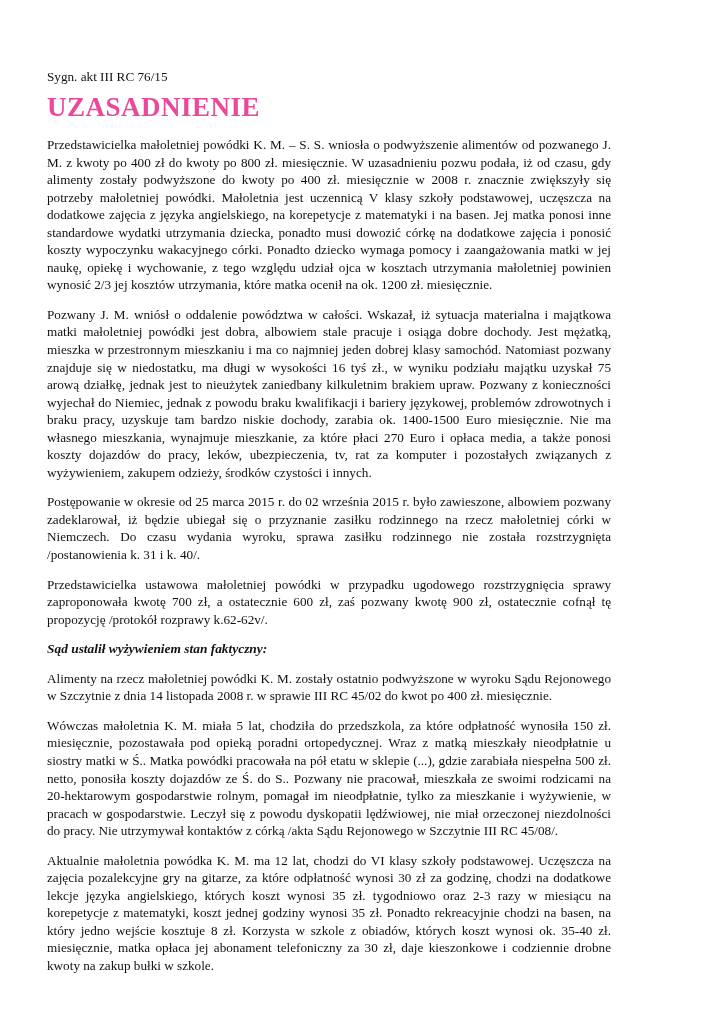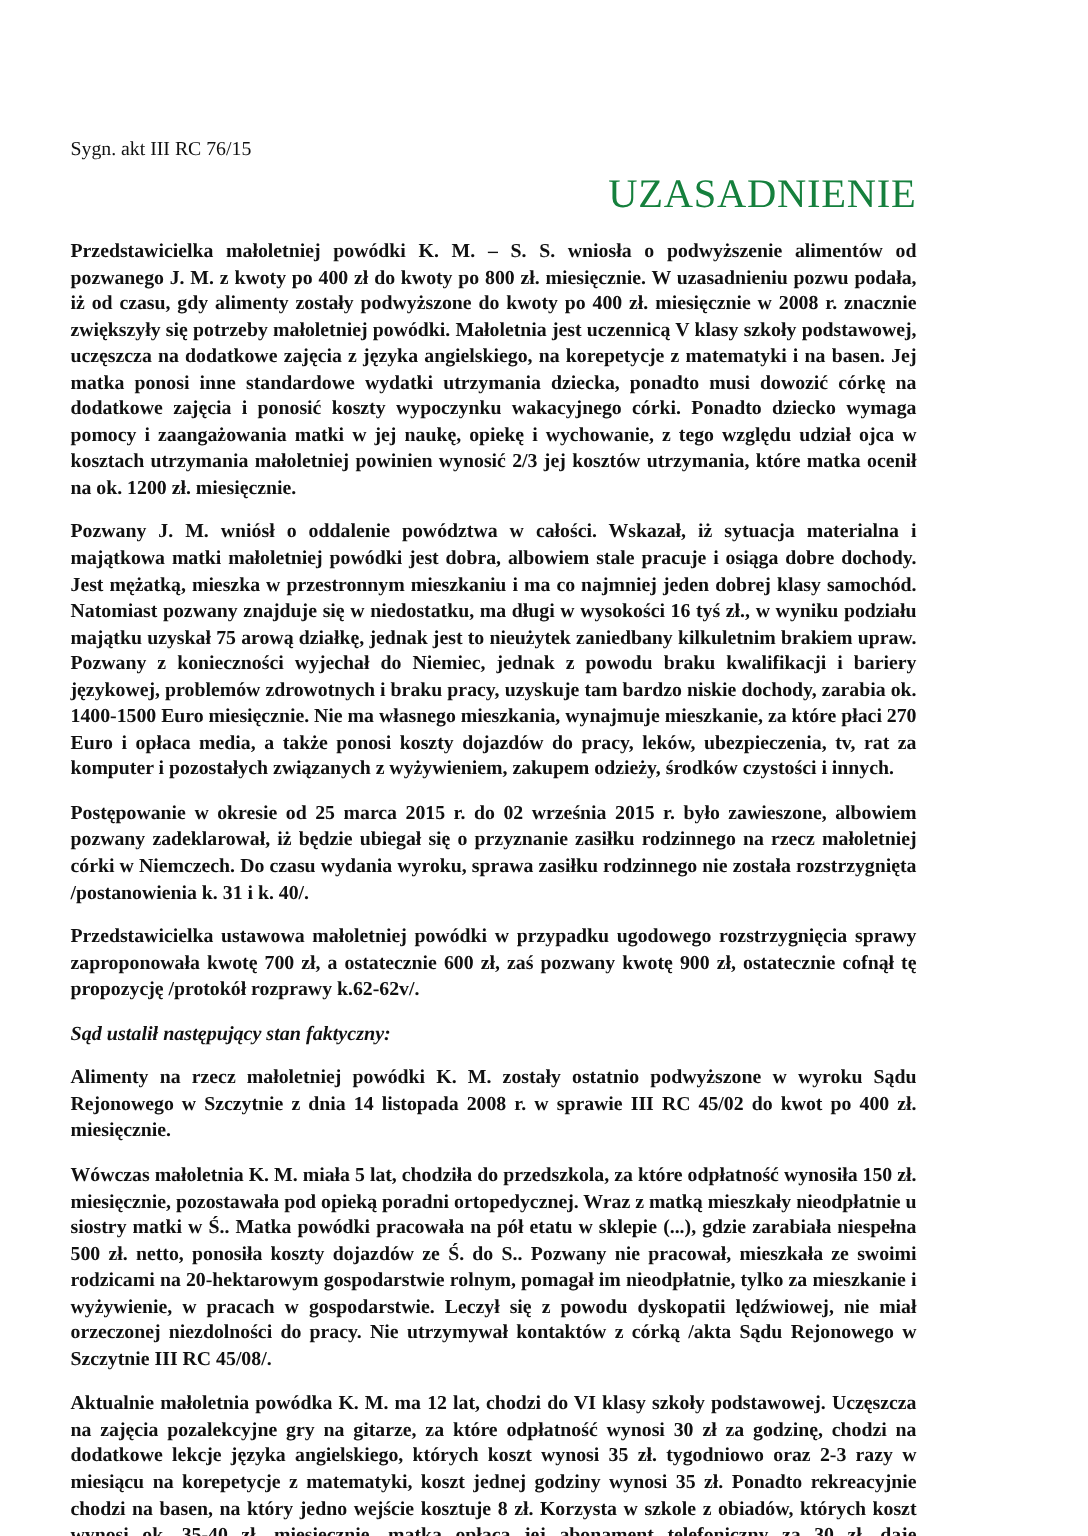--- a/index.html
+++ b/index.html
@@ -10,43 +10,42 @@
   body {
     height: 1024px;
     font-family: "Liberation Serif", "DejaVu Serif", serif;
     color: #1a1a1a;
     overflow: hidden;
   }
   .page {
     width: 658px;
     height: 1024px;
     background: #ffffff;
-    padding: 90px 47px 40px 47px;
+    padding: 68px 47px 40px 47px;
   }
   .case-number {
     font-size: 13.2px;
     line-height: 17px;
     text-align: left;
     color: #111111;
   }
   .doc-title {
-    text-align: right;
+    text-align: left;
     font-size: 27px;
-    font-weight: 400;
+    font-weight: 700;
     letter-spacing: 0.5px;
     margin: 7px 0 13px 0;
-    color: #15803d;
+    color: #ec4899;
   }
   p.body-par {
     font-size: 13.2px;
     line-height: 17.55px;
     text-align: justify;
     margin: 0 0 12px 0;
     color: #111111;
-    font-weight: bold;
   }
   .findings-heading {
     font-size: 13.4px;
     line-height: 17.55px;
     font-weight: bold;
     font-style: italic;
     margin: 2px 0 12px 0;
     color: #111111;
   }
 </style>
@@ -60,21 +59,21 @@
   <h1 class="doc-title">UZASADNIENIE</h1>
 
   <p class="body-par">Przedstawicielka małoletniej powódki K. M. – S. S. wniosła o podwyższenie alimentów od pozwanego J. M. z kwoty po 400 zł do kwoty po 800 zł. miesięcznie. W uzasadnieniu pozwu podała, iż od czasu, gdy alimenty zostały podwyższone do kwoty po 400 zł. miesięcznie w 2008 r. znacznie zwiększyły się potrzeby małoletniej powódki. Małoletnia jest uczennicą V klasy szkoły podstawowej, uczęszcza na dodatkowe zajęcia z języka angielskiego, na korepetycje z matematyki i na basen. Jej matka ponosi inne standardowe wydatki utrzymania dziecka, ponadto musi dowozić córkę na dodatkowe zajęcia i ponosić koszty wypoczynku wakacyjnego córki. Ponadto dziecko wymaga pomocy i zaangażowania matki w jej naukę, opiekę i wychowanie, z tego względu udział ojca w kosztach utrzymania małoletniej powinien wynosić 2/3 jej kosztów utrzymania, które matka ocenił na ok. 1200 zł. miesięcznie.</p>
 
   <p class="body-par">Pozwany J. M. wniósł o oddalenie powództwa w całości. Wskazał, iż sytuacja materialna i majątkowa matki małoletniej powódki jest dobra, albowiem stale pracuje i osiąga dobre dochody. Jest mężatką, mieszka w przestronnym mieszkaniu i ma co najmniej jeden dobrej klasy samochód. Natomiast pozwany znajduje się w niedostatku, ma długi w wysokości 16 tyś zł., w wyniku podziału majątku uzyskał 75 arową działkę, jednak jest to nieużytek zaniedbany kilkuletnim brakiem upraw. Pozwany z konieczności wyjechał do Niemiec, jednak z powodu braku kwalifikacji i bariery językowej, problemów zdrowotnych i braku pracy, uzyskuje tam bardzo niskie dochody, zarabia ok. 1400-1500 Euro miesięcznie. Nie ma własnego mieszkania, wynajmuje mieszkanie, za które płaci 270 Euro i opłaca media, a także ponosi koszty dojazdów do pracy, leków, ubezpieczenia, tv, rat za komputer i pozostałych związanych z wyżywieniem, zakupem odzieży, środków czystości i innych.</p>
 
   <p class="body-par">Postępowanie w okresie od 25 marca 2015 r. do 02 września 2015 r. było zawieszone, albowiem pozwany zadeklarował, iż będzie ubiegał się o przyznanie zasiłku rodzinnego na rzecz małoletniej córki w Niemczech. Do czasu wydania wyroku, sprawa zasiłku rodzinnego nie została rozstrzygnięta /postanowienia k. 31 i k. 40/.</p>
 
   <p class="body-par">Przedstawicielka ustawowa małoletniej powódki w przypadku ugodowego rozstrzygnięcia sprawy zaproponowała kwotę 700 zł, a ostatecznie 600 zł, zaś pozwany kwotę 900 zł, ostatecznie cofnął tę propozycję /protokół rozprawy k.62-62v/.</p>
 
-  <div class="findings-heading">Sąd ustalił następujący stan faktyczny:</div>
+  <div class="findings-heading">Sąd ustalił wyżywieniem stan faktyczny:</div>
 
   <p class="body-par">Alimenty na rzecz małoletniej powódki K. M. zostały ostatnio podwyższone w wyroku Sądu Rejonowego w Szczytnie z dnia 14 listopada 2008 r. w sprawie III RC 45/02 do kwot po 400 zł. miesięcznie.</p>
 
   <p class="body-par">Wówczas małoletnia K. M. miała 5 lat, chodziła do przedszkola, za które odpłatność wynosiła 150 zł. miesięcznie, pozostawała pod opieką poradni ortopedycznej. Wraz z matką mieszkały nieodpłatnie u siostry matki w Ś.. Matka powódki pracowała na pół etatu w sklepie (...), gdzie zarabiała niespełna 500 zł. netto, ponosiła koszty dojazdów ze Ś. do S.. Pozwany nie pracował, mieszkała ze swoimi rodzicami na 20-hektarowym gospodarstwie rolnym, pomagał im nieodpłatnie, tylko za mieszkanie i wyżywienie, w pracach w gospodarstwie. Leczył się z powodu dyskopatii lędźwiowej, nie miał orzeczonej niezdolności do pracy. Nie utrzymywał kontaktów z córką /akta Sądu Rejonowego w Szczytnie III RC 45/08/.</p>
 
   <p class="body-par">Aktualnie małoletnia powódka K. M. ma 12 lat, chodzi do VI klasy szkoły podstawowej. Uczęszcza na zajęcia pozalekcyjne gry na gitarze, za które odpłatność wynosi 30 zł za godzinę, chodzi na dodatkowe lekcje języka angielskiego, których koszt wynosi 35 zł. tygodniowo oraz 2-3 razy w miesiącu na korepetycje z matematyki, koszt jednej godziny wynosi 35 zł. Ponadto rekreacyjnie chodzi na basen, na który jedno wejście kosztuje 8 zł. Korzysta w szkole z obiadów, których koszt wynosi ok. 35-40 zł. miesięcznie, matka opłaca jej abonament telefoniczny za 30 zł, daje kieszonkowe i codziennie drobne kwoty na zakup bułki w szkole.</p>
 
 </div>
 
 </body></html>

